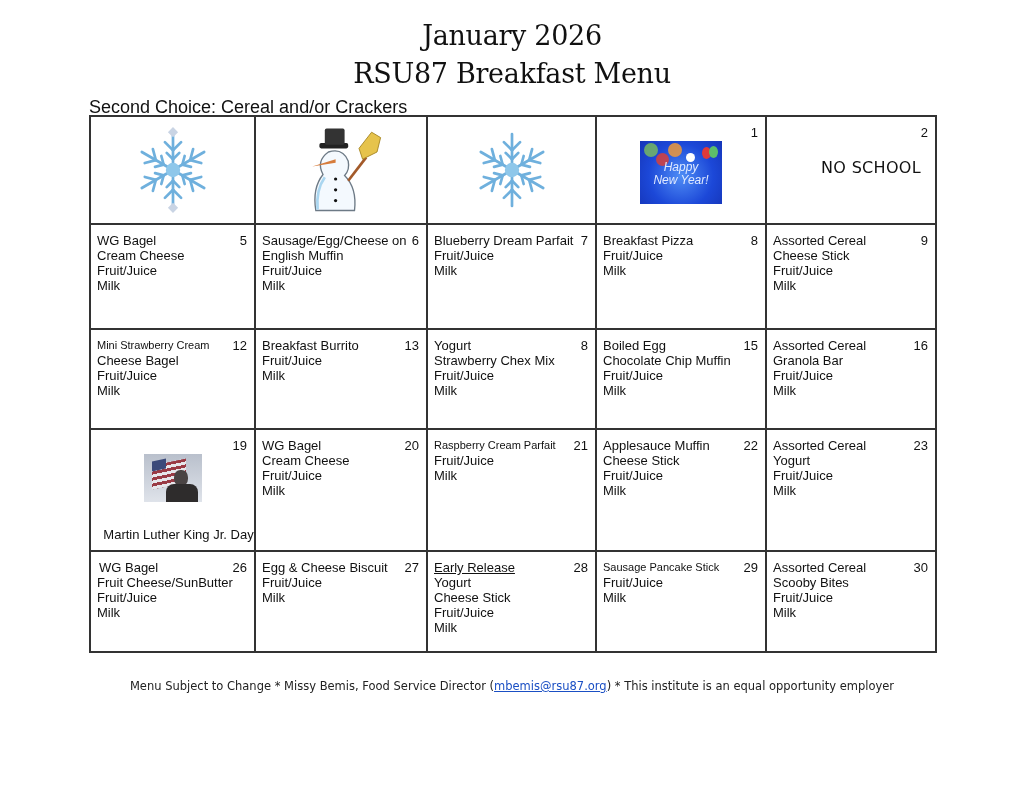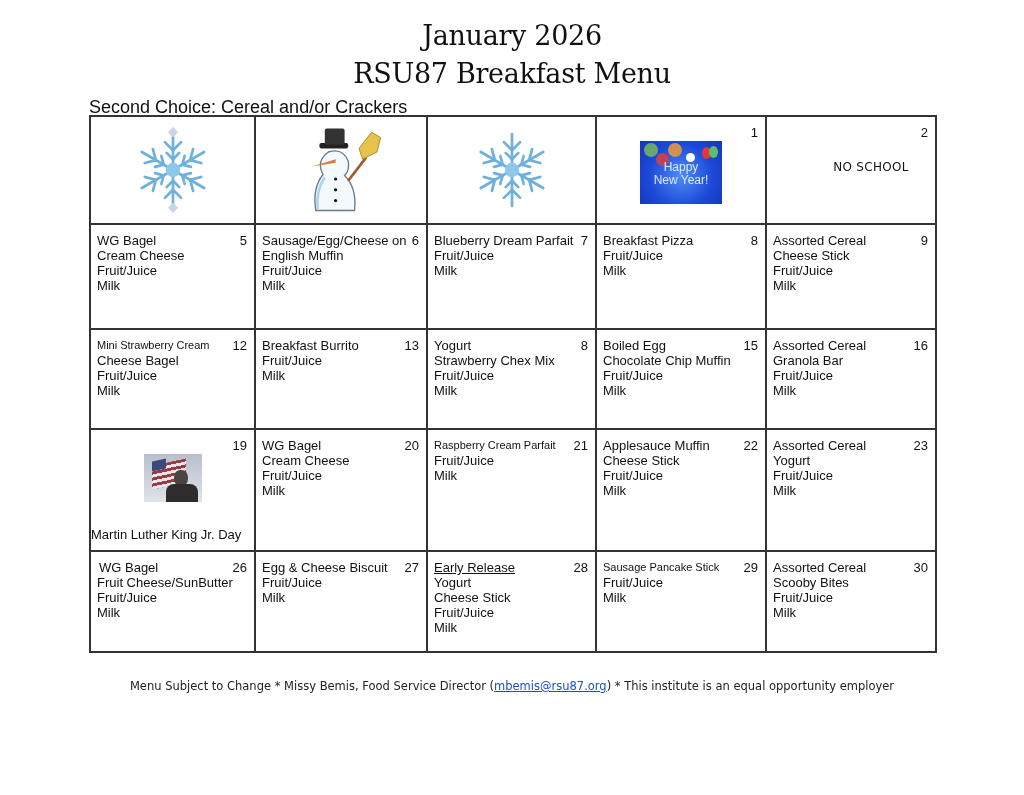--- a/index.html
+++ b/index.html
@@ -10,22 +10,22 @@
   .second-choice { position:absolute; left:89px; top:97px; font-size:18px; color:#111; }
   table.cal { position:absolute; left:89px; top:115px; border-collapse:collapse; table-layout:fixed; }
   table.cal td { border:2px solid #333; vertical-align:top; padding:0; position:relative; }
   .hdr td { height:29px; font-size:14px; padding-left:6px !important; vertical-align:middle !important; }
   .cell { position:relative; width:100%; height:100%; box-sizing:border-box; padding:8px 6px 0 6px; font-size:13px; line-height:15px; }
   .daynum { position:absolute; right:7px; top:8px; font-size:13px; }
   .line { display:block; white-space:nowrap; }
   .small { font-size:11px; }
   .u { text-decoration:underline; }
   .img-wrap { position:absolute; left:0; right:0; display:flex; justify-content:center; }
-  .noschool { position:absolute; left:0; right:0; top:43px; text-align:center; font-family:"DejaVu Sans", sans-serif; font-size:12px; letter-spacing:0.3px;margin-left:40px; }
-  .mlk-label { position:absolute; left:0; right:0; bottom:8px; font-size:13px; }
+  .noschool { position:absolute; left:0; right:0; top:43px; text-align:center; font-family:"DejaVu Sans", sans-serif; font-size:16px; letter-spacing:0.3px;margin-left:40px; }
+  .mlk-label { position:absolute; left:12px; right:0; bottom:8px; text-align:center; font-size:13px; }
   .footer { position:absolute; left:0; width:1024px; top:679px; text-align:center; font-family:"DejaVu Sans", sans-serif; font-size:11.5px; color:#222; }
   .footer a { color:#1a4fc4; text-decoration:underline;margin-top:36px; }
 </style>
 </head>
 <body>
 
 <div class="title t1">January 2026</div>
 <div class="title t2">RSU87 Breakfast Menu</div>
 <div class="second-choice">Second Choice: Cereal and/or Crackers</div>
 
@@ -103,21 +103,21 @@
           </g>
           <circle r="8" fill="#8ec7ea"></circle>
         </svg>
       </div>
     </div>
         </td>
     <td>
           <div class="cell" style="height:106px">
       <span class="daynum">1</span>
       <div class="img-wrap" style="top:24px">
-        <div style="width:82px;height:63px;background:radial-gradient(circle at 50% 55%, #4f8df5 0%, #1c48d8 60%, #1535b8 100%);position:relative;overflow:hidden;">
+        <div style="width:82px;height:63px;background:radial-gradient(circle at 50% 55%, #4f8df5 0%, #1c48d8 60%, #1535b8 100%);position:relative;overflow:hidden;font-style:italic;">
           <div style="position:absolute;left:4px;top:2px;width:14px;height:14px;border-radius:50%;background:#7cbf5a;opacity:.8"></div>
           <div style="position:absolute;left:28px;top:2px;width:14px;height:14px;border-radius:50%;background:#f09a3a;opacity:.85"></div>
           <div style="position:absolute;left:16px;top:12px;width:13px;height:13px;border-radius:50%;background:#d8403a;opacity:.85"></div>
           <div style="position:absolute;left:46px;top:12px;width:9px;height:9px;border-radius:50%;background:#fff"></div>
           <div style="position:absolute;left:62px;top:6px;width:9px;height:12px;border-radius:50%;background:#e03a3a"></div>
           <div style="position:absolute;left:69px;top:5px;width:9px;height:12px;border-radius:50%;background:#5cbf6a"></div>
           <div style="position:absolute;left:0;right:0;top:20px;text-align:center;color:#dfe9ff;font-size:12px;line-height:13px;">
             <span class="line">Happy</span>
             <span class="line">New Year!</span>
           </div>

